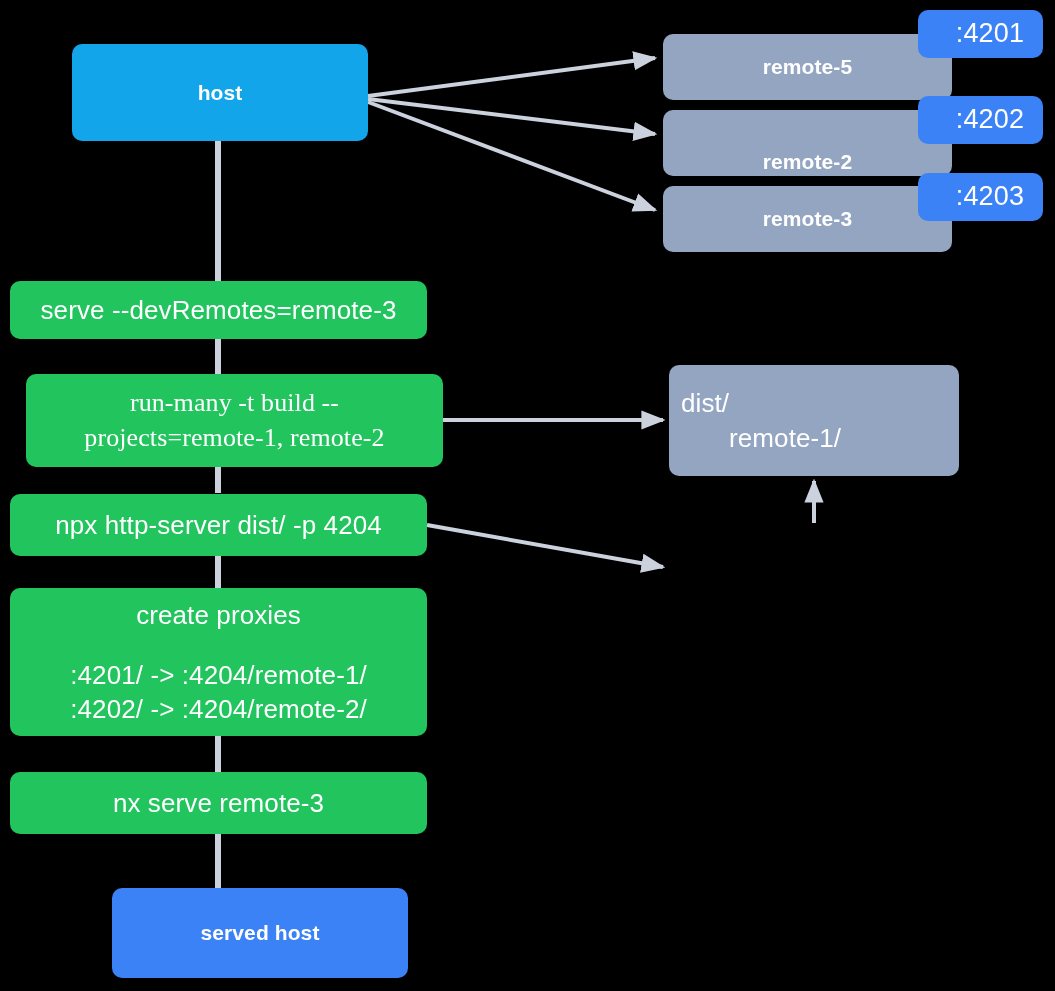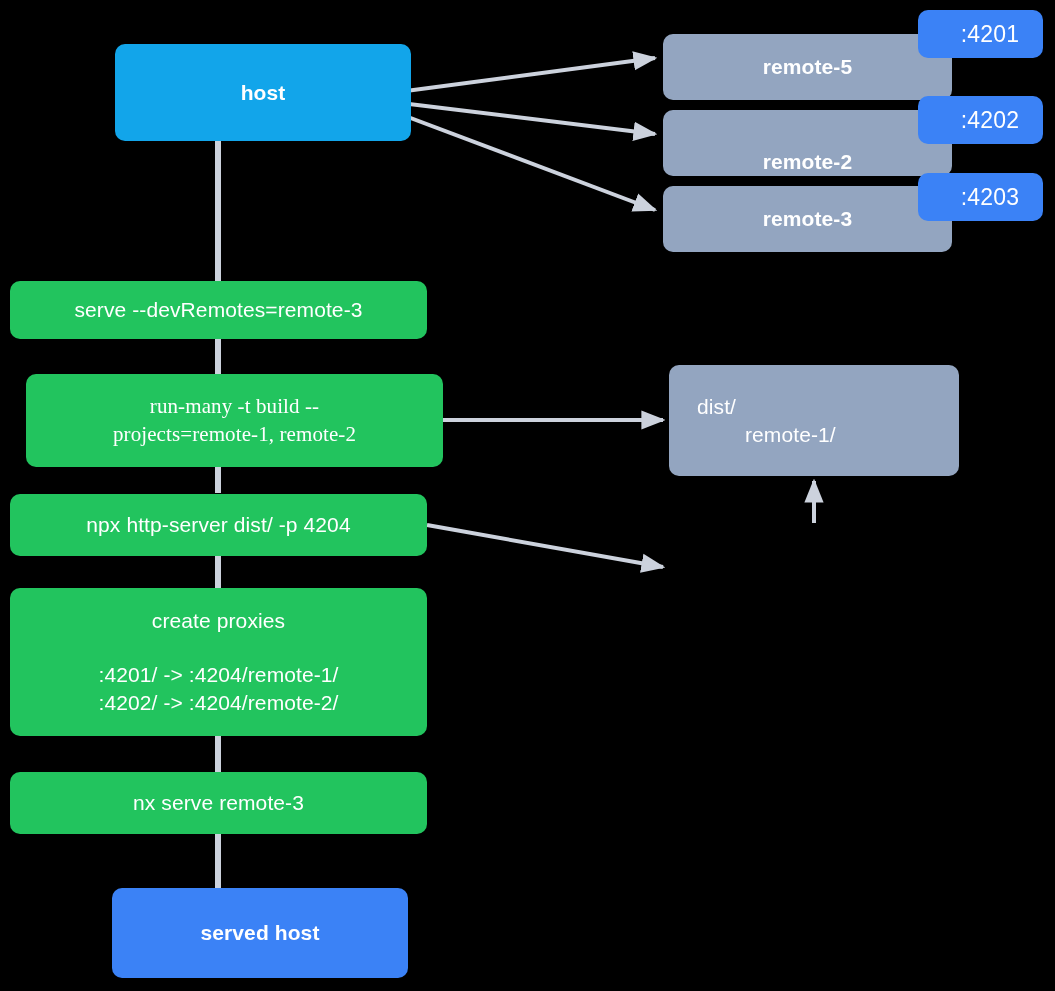--- a/index.html
+++ b/index.html
@@ -48,36 +48,36 @@
   .node.servedhost  { background: #3b82f6; margin-left: 40px; }
   .node.artifact    { background: #93a5c0; }
 
   .label-bold {
     font-weight: bold;
     font-size: 21px;
     letter-spacing: 0.1px;
   }
   .label-reg {
     font-weight: normal;
-    font-size: 21px;
+    font-size: 26px;
     letter-spacing: 0.1px;
   }
   .label-badge {
     font-weight: normal;
-    font-size: 23px;
+    font-size: 27px;
     letter-spacing: 0.2px;
     margin-left: 19px;
   }
   .cmd-line { display: block; }
   .cmd-gap { display: block; height: 26px; }
 
   .artifact-inner {
     width: 100%;
     box-sizing: border-box;
-    padding-left: 28px;
+    padding-left: 12px;
     text-align: left;
   }
   .artifact-inner .indent { padding-left: 48px; display: block; }
 </style>
 </head>
 <body>
 
 <div id="canvas">
 
   <svg id="edges" viewBox="0 0 1055 991" xmlns="http://www.w3.org/2000/svg">
@@ -98,21 +98,21 @@
     <path d="M 218 736 L 218 772" stroke="#ccd2dd" stroke-width="6" fill="none"></path>
     <path d="M 218 833 L 218 888" stroke="#ccd2dd" stroke-width="6" fill="none"></path>
 
     <path d="M 427 420 L 663 420" stroke="#ccd2dd" stroke-width="4" fill="none" marker-end="url(#arrow)"></path>
 
     <path d="M 427 525 L 663 567" stroke="#ccd2dd" stroke-width="4" fill="none" marker-end="url(#arrow)"></path>
 
     <path d="M 814 523 L 814 481" stroke="#ccd2dd" stroke-width="4" fill="none" marker-end="url(#arrow)"></path>
   </svg>
 
-  <div class="node host" style="left:72px; top:44px; width:296px; height:97px;margin-left:43px;">
+  <div class="node host" style="left:72px; top:44px; width:296px; height:97px;">
     <span class="label-bold">host</span>
   </div>
 
   <div class="node remote" style="left:663px; top:34px; width:289px; height:66px;">
     <span class="label-bold">remote-5</span>
   </div>
   <div class="node badge" style="left:918px; top:10px; width:125px; height:48px;">
     <span class="label-badge">:4201</span>
   </div>
 

